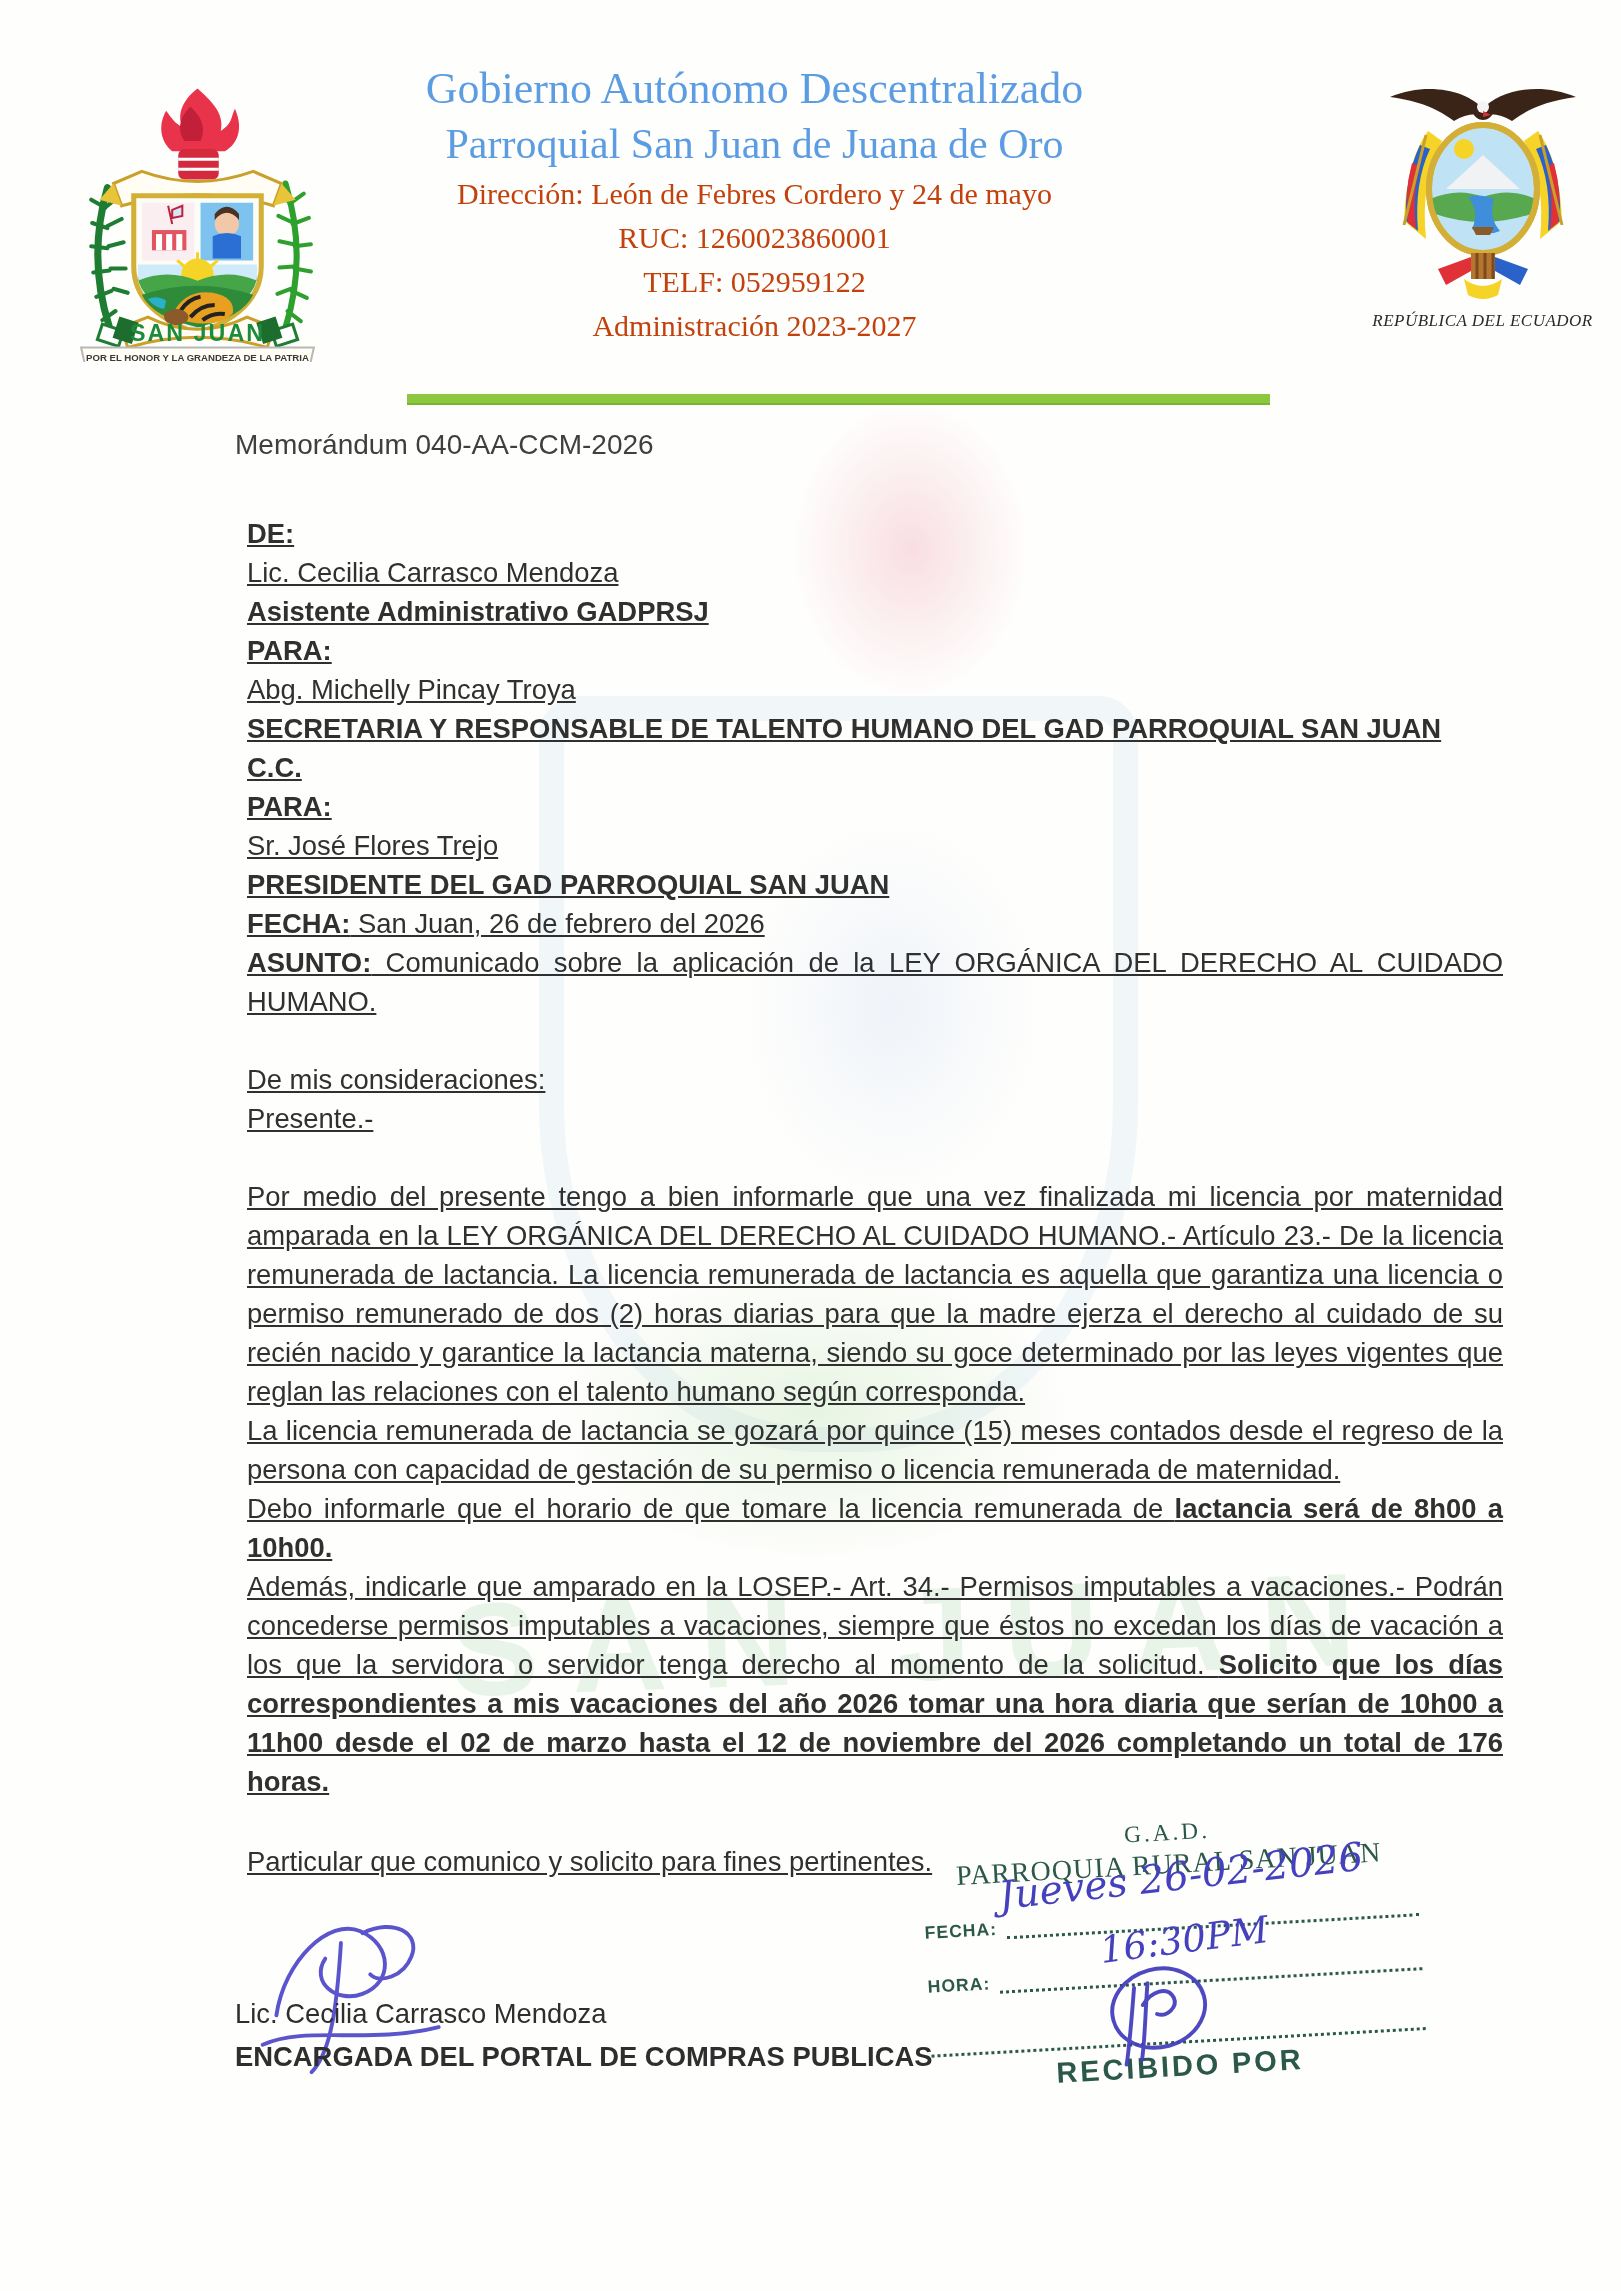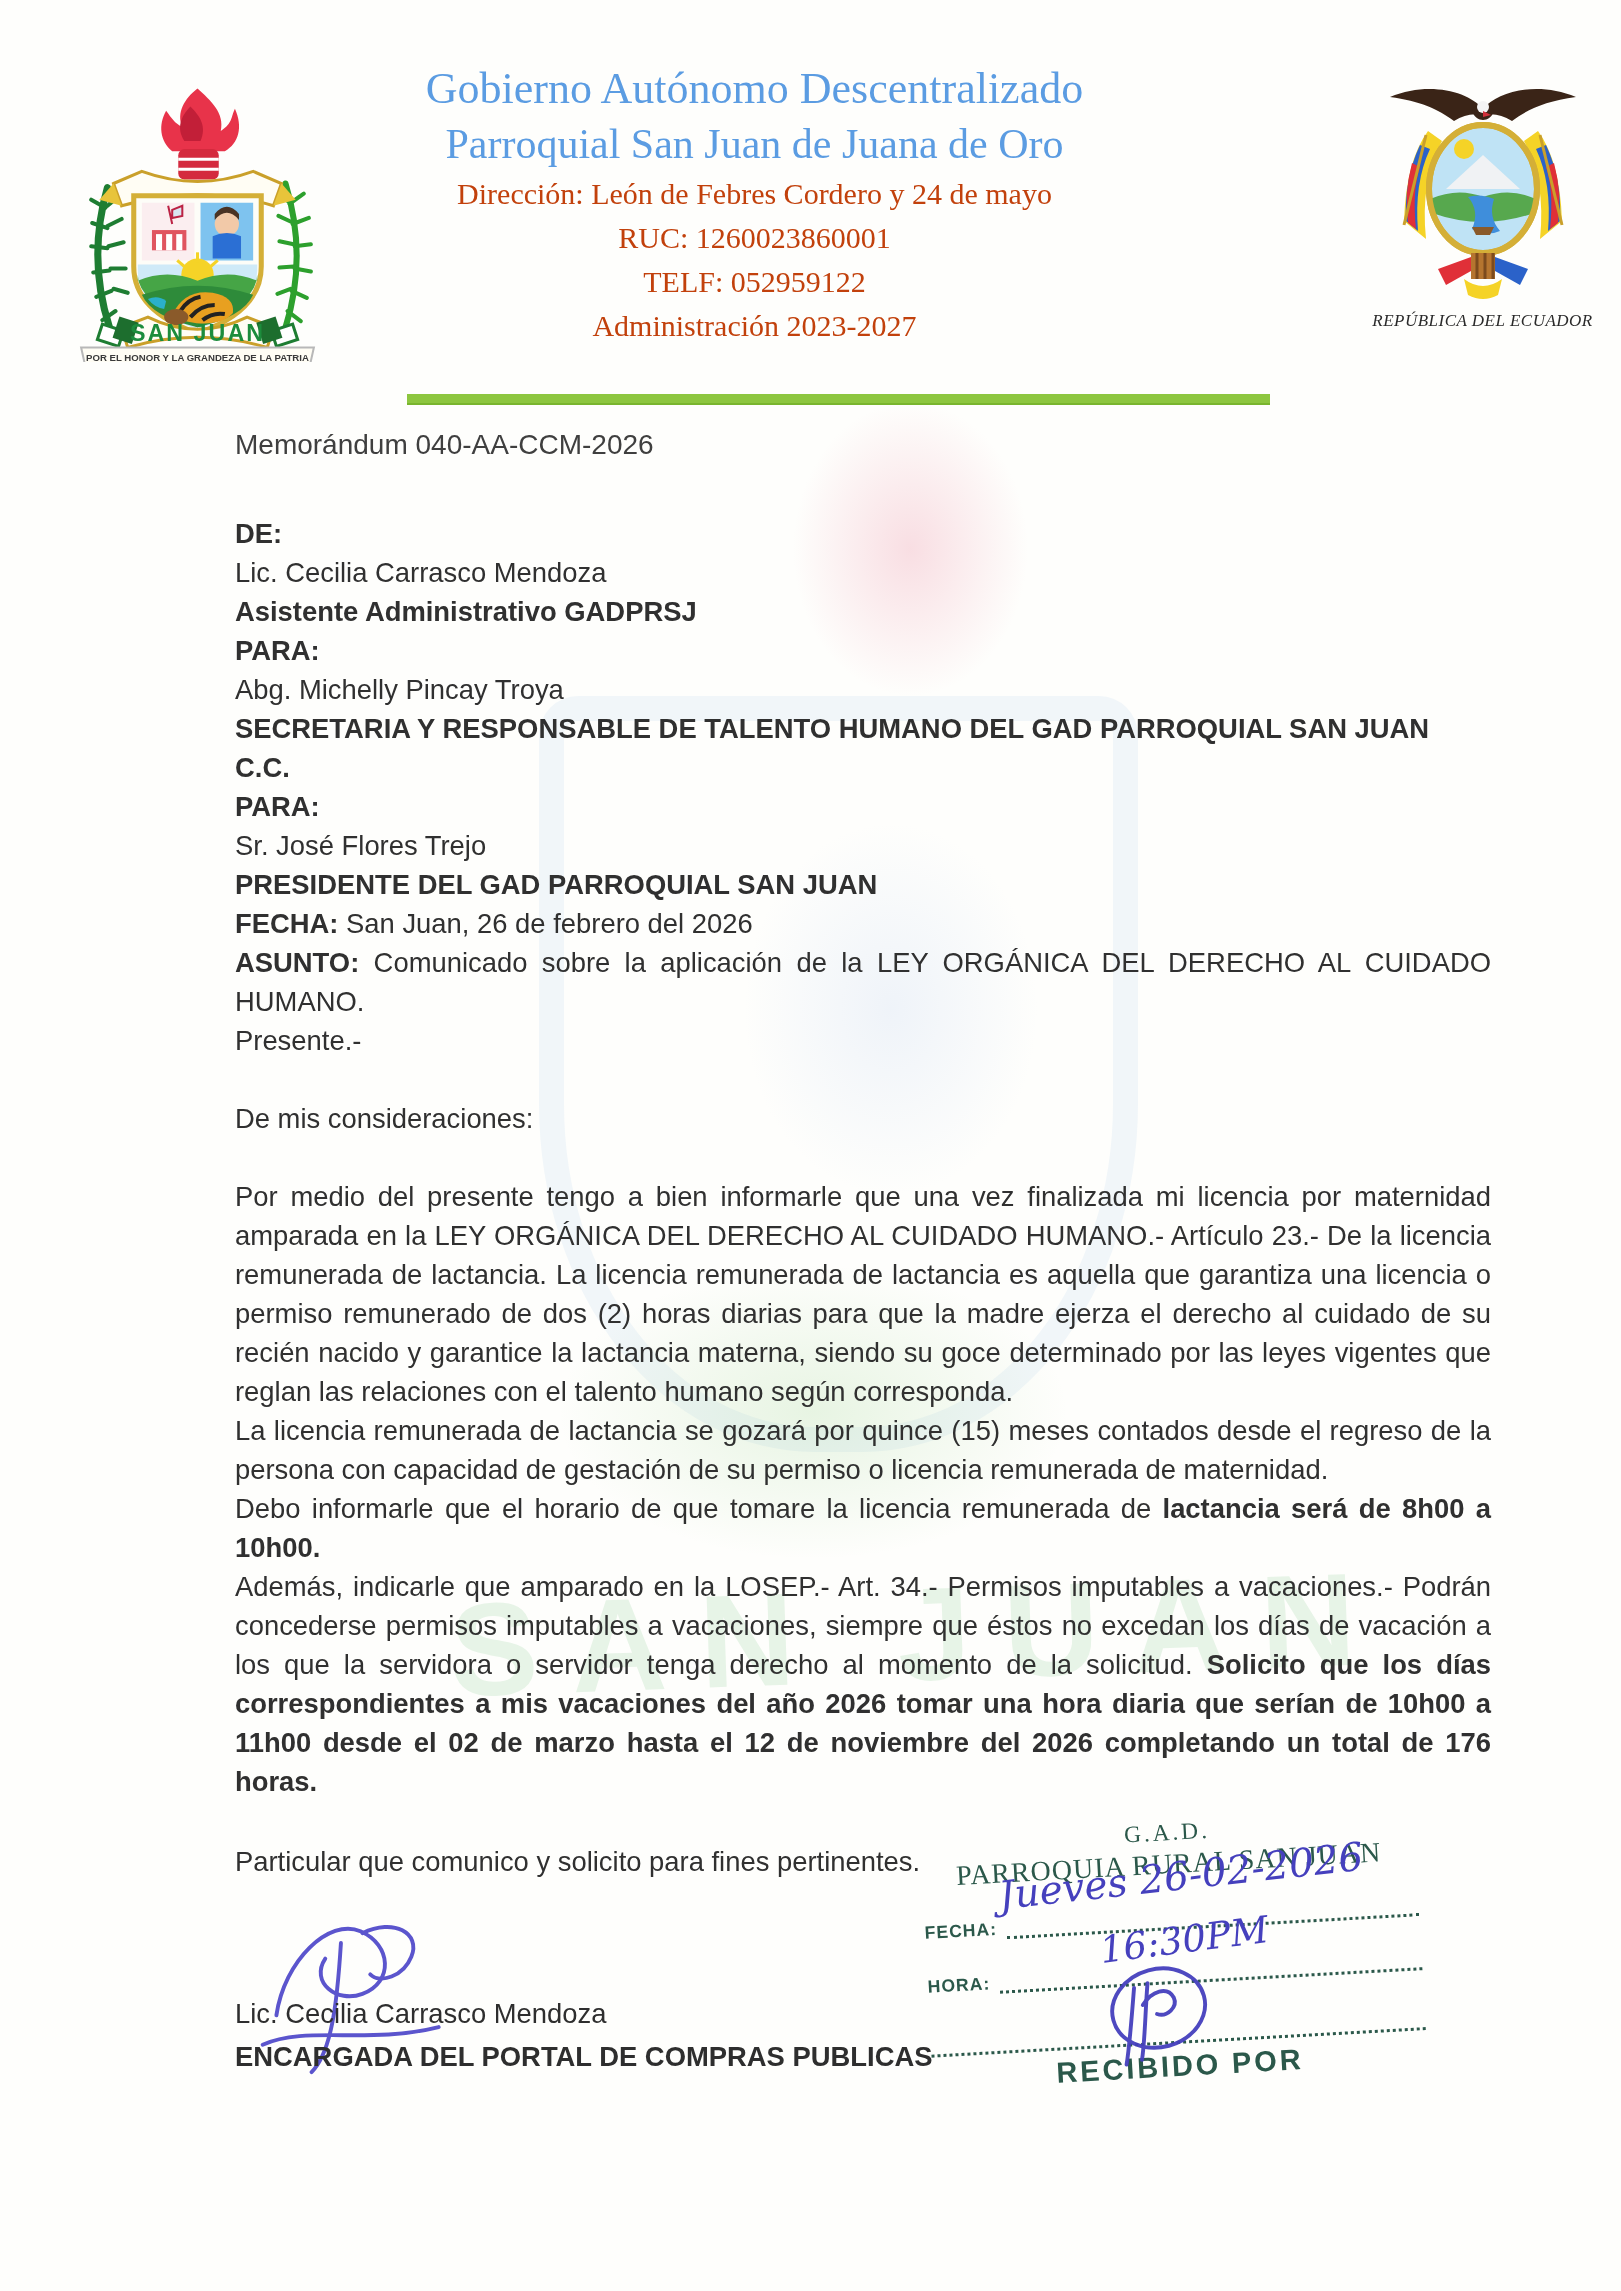--- a/index.html
+++ b/index.html
@@ -41,22 +41,22 @@
   .h-line2 { font-size:42px; color:#5b9ce2; line-height:55px; }
   .h-small { font-size:30px; color:#c2410c; line-height:44px; }
 
   .green-rule { position:absolute; left:407px; top:394px; width:863px; height:8.8px;
                 background:#8dc63f; border-bottom:2px solid #79b52e; }
 
   .memo-number { position:absolute; left:235px; top:429px; width:980px; text-align:left;
                  font-size:28px; color:#3f3f3f; }
 
   
-  .body-block { position:absolute; left:235px; top:514px; width:1256px;
-                font-size:27.4px; line-height:39px; color:#303030; }
+  .body-block { position:absolute; left:247px; top:514px; width:1256px;
+                font-size:27.4px; line-height:39px; color:#303030;text-decoration:underline; }
   .line      { min-height:39px; }
   .b         { font-weight:bold; }
   .jline     { text-align:justify; }
   .para      { text-align:justify; margin:0; }
   .gap40     { margin-top:39px; }
   .closing   { margin-top:41px; }
 
   
   .sig-svg   { position:absolute; left:247px; top:1900px; }
   .sig-lines { position:absolute; left:235px; top:1992px; font-size:27.4px; line-height:43px; color:#2e2e2e; }
@@ -233,23 +233,23 @@
     <div class="line b">Asistente Administrativo GADPRSJ</div>
     <div class="line b">PARA:</div>
     <div class="line">Abg. Michelly Pincay Troya</div>
     <div class="line b">SECRETARIA Y RESPONSABLE DE TALENTO HUMANO DEL GAD PARROQUIAL SAN JUAN</div>
     <div class="line b">C.C.</div>
     <div class="line b">PARA:</div>
     <div class="line">Sr. José Flores Trejo</div>
     <div class="line b">PRESIDENTE DEL GAD PARROQUIAL SAN JUAN</div>
     <div class="line"><span class="b">FECHA:</span><span> San Juan, 26 de febrero del 2026</span></div>
     <div class="jline"><span class="b">ASUNTO:</span><span> Comunicado sobre la aplicación de la LEY ORGÁNICA DEL DERECHO AL CUIDADO HUMANO.</span></div>
+    <div class="line gap40">De mis consideraciones:</div>
+
     <div class="line">Presente.-</div>
-
-    <div class="line gap40">De mis consideraciones:</div>
 
     <p class="para gap40">Por medio del presente tengo a bien informarle que una vez finalizada mi licencia por maternidad amparada en la LEY ORGÁNICA DEL DERECHO AL CUIDADO HUMANO.- Artículo 23.- De la licencia remunerada de lactancia. La licencia remunerada de lactancia es aquella que garantiza una licencia o permiso remunerado de dos (2) horas diarias para que la madre ejerza el derecho al cuidado de su recién nacido y garantice la lactancia materna, siendo su goce determinado por las leyes vigentes que reglan las relaciones con el talento humano según corresponda.</p>
     <p class="para">La licencia remunerada de lactancia se gozará por quince (15) meses contados desde el regreso de la persona con capacidad de gestación de su permiso o licencia remunerada de maternidad.</p>
     <p class="para"><span>Debo informarle que el horario de que tomare la licencia remunerada de </span><span class="b">lactancia será de 8h00 a 10h00.</span></p>
     <p class="para"><span>Además, indicarle que amparado en la LOSEP.- Art. 34.- Permisos imputables a vacaciones.- Podrán concederse permisos imputables a vacaciones, siempre que éstos no excedan los días de vacación a los que la servidora o servidor tenga derecho al momento de la solicitud. </span><span class="b">Solicito que los días correspondientes a mis vacaciones del año 2026 tomar una hora diaria que serían de 10h00 a 11h00 desde el 02 de marzo hasta el 12 de noviembre del 2026 completando un total de 176 horas.</span></p>
 
     <div class="line closing">Particular que comunico y solicito para fines pertinentes.</div>
   </div>
 
   <svg class="sig-svg" width="225" height="176" viewBox="0 0 230 180">

